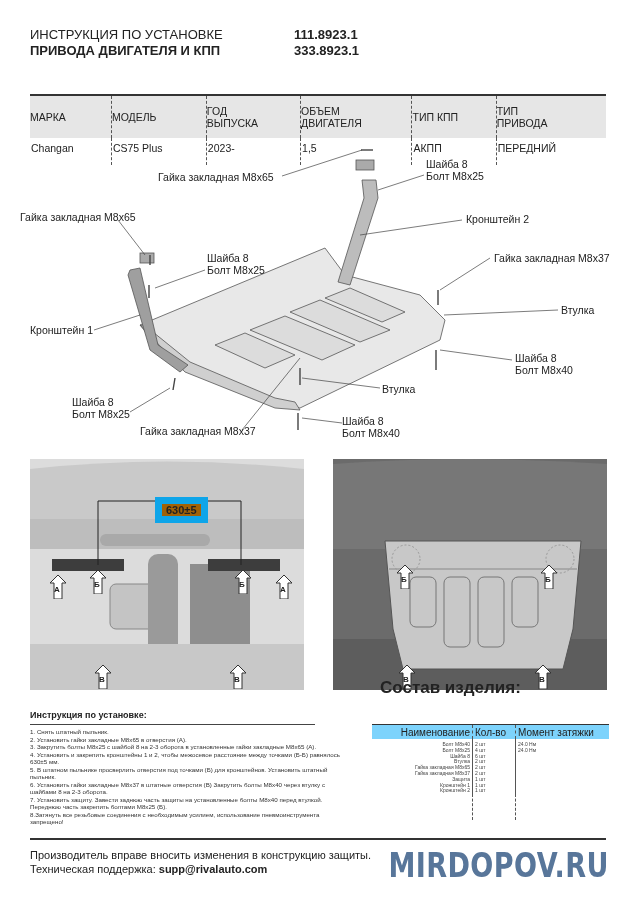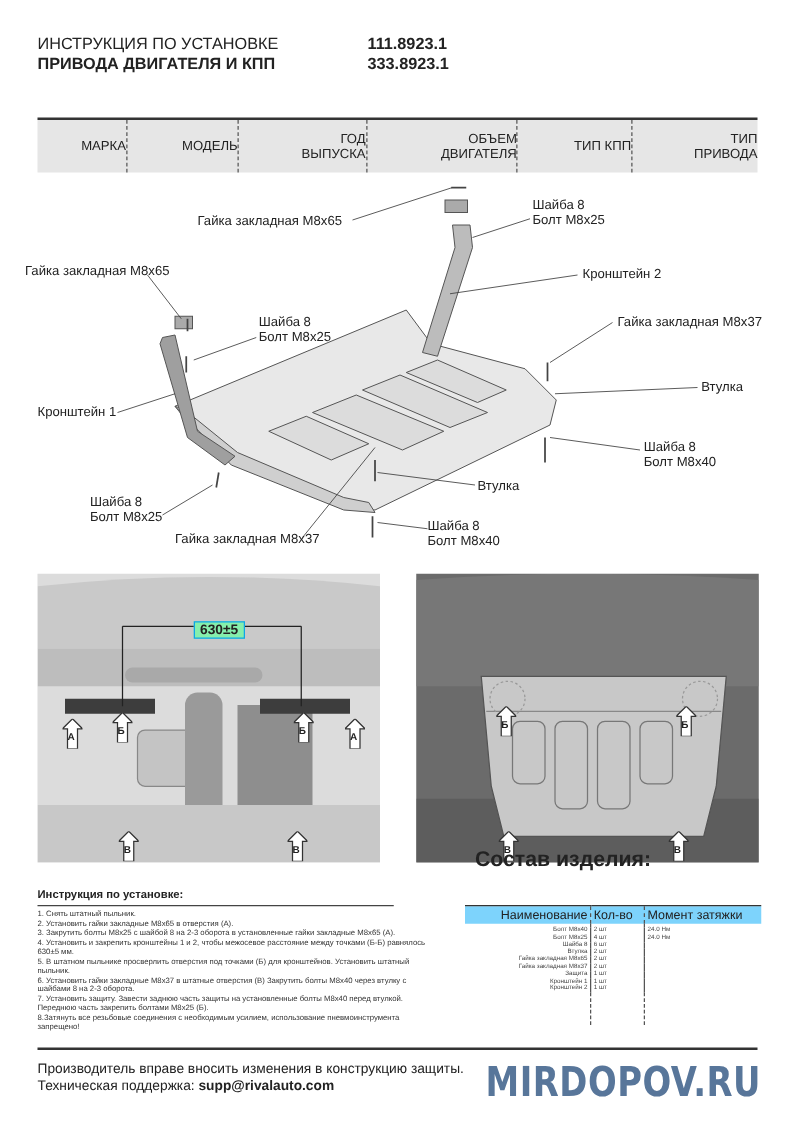--- a/index.html
+++ b/index.html
@@ -4,30 +4,30 @@
 <style>
   html, body { margin:0; padding:0; background:#fff; }
   body { width:636px; height:900px; position:relative; overflow:hidden;
          font-family:"Liberation Sans", sans-serif; color:#222; }
   .abs { position:absolute; }
   .hdr1 { left:30px; top:27px; font-size:13px; }
   .hdr2 { left:30px; top:43px; font-size:13px; font-weight:bold; }
   .code1 { left:294px; top:27px; font-size:13px; font-weight:bold; }
   .code2 { left:294px; top:43px; font-size:13px; font-weight:bold; }
   .spec { left:30px; top:94px; width:576px; border-top:2px solid #333; }
-  .spec table { width:100%; border-collapse:collapse; font-size:10.5px; text-align:right; }
+  .spec table { width:100%; border-collapse:collapse; font-size:10.5px; text-align:left; }
   .spec th { background:#e6e6e6; font-weight:normal; height:42px; padding:0; line-height:12px; }
   .spec td { height:22px; vertical-align:top; padding-top:4px; }
   .spec th + th, .spec td + td { border-left:1px dashed #555; }
   .lbl { font-size:10.5px; line-height:12px; color:#222; white-space:nowrap; }
   svg.diag { position:absolute; left:0; top:140px; }
   .photo { position:absolute; top:459px; height:231px; overflow:hidden; }
   .photo.left { left:30px; width:274px; background:#dcdcdc; }
   .photo.right { left:333px; width:274px; background:#6b6b6b; }
-  .dim { position:absolute; left:125px; top:38px; background:#86efac; border:1px solid #0ea5e9;
+  .dim { position:absolute; left:125px; top:38px; background:#a16207; border:7px solid #0ea5e9;
          font-size:11px; font-weight:bold; padding:0 4px; }
   .instr-title { left:30px; top:710px; font-size:9px; font-weight:bold; }
   .instr-rule { left:30px; top:724px; width:285px; border-top:1px solid #444; }
   .instr { left:30px; top:728px; width:320px; font-size:6.2px; line-height:7.5px; color:#333; }
   .instr div { white-space:normal; }
   .comp-title { left:380px; top:678px; font-size:17px; font-weight:bold; }
   .comp { left:372px; top:724px; width:237px; font-size:5px; }
   .comp table { border-collapse:collapse; width:100%; }
   .comp th { background:#7dd3fc; font-weight:normal; font-size:10px; height:14px; padding:0 2px; border-top:1px solid #333; }
   .comp td { padding:0 2px; line-height:5.8px; color:#444; }
@@ -55,20 +55,28 @@
   <table>
     <tbody>
         <tr>
       <th><span>МАРКА</span></th>
       <th><span>МОДЕЛЬ</span></th>
       <th><span>ГОД</span><br><span>ВЫПУСКА</span></th>
       <th><span>ОБЪЕМ</span><br><span>ДВИГАТЕЛЯ</span></th>
       <th><span>ТИП КПП</span></th>
       <th><span>ТИП</span><br><span>ПРИВОДА</span></th>
     </tr>
+    <tr>
+      <td>Changan</td>
+      <td>CS75 Plus</td>
+      <td>2023-</td>
+      <td>1,5</td>
+      <td>АКПП</td>
+      <td>ПЕРЕДНИЙ</td>
+    </tr>
   </tbody>
     </table>
 </div>
 
 <svg class="diag" width="636" height="310" viewBox="0 0 636 310">
   <g fill="#e4e4e4" stroke="#555" stroke-width="0.8">
 
     <polygon points="140,185 325,108 345,135 420,155 445,180 440,200 300,268 275,265 185,230 160,210" fill="#e8e8e8"></polygon>
     <polygon points="140,185 185,232 275,268 300,270 295,262 275,258 190,222 148,188" fill="#cfcfcf"></polygon>
 

